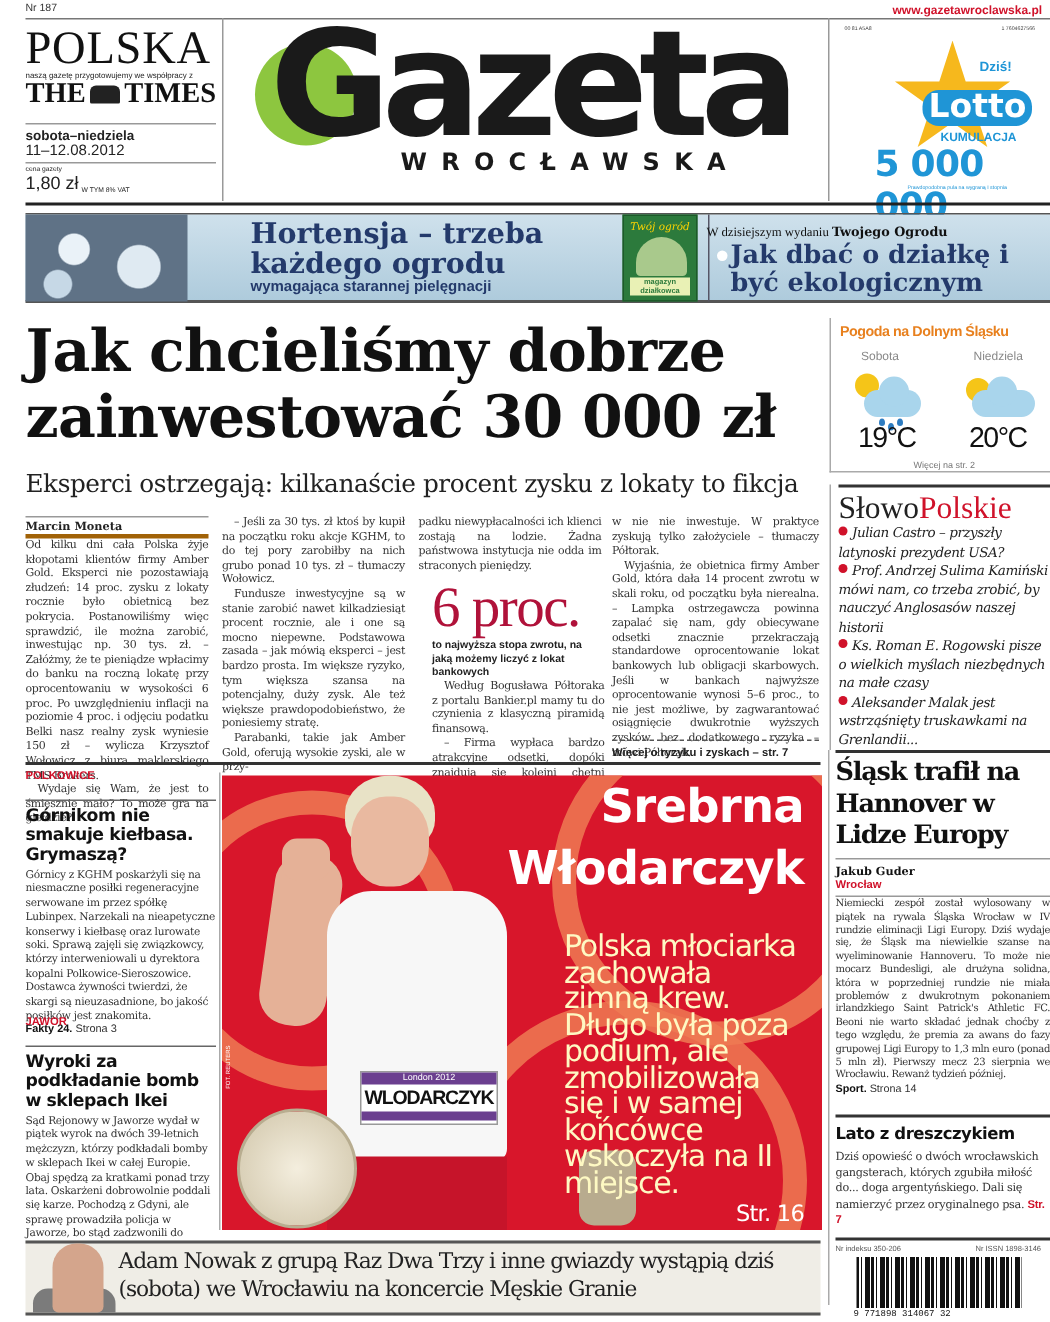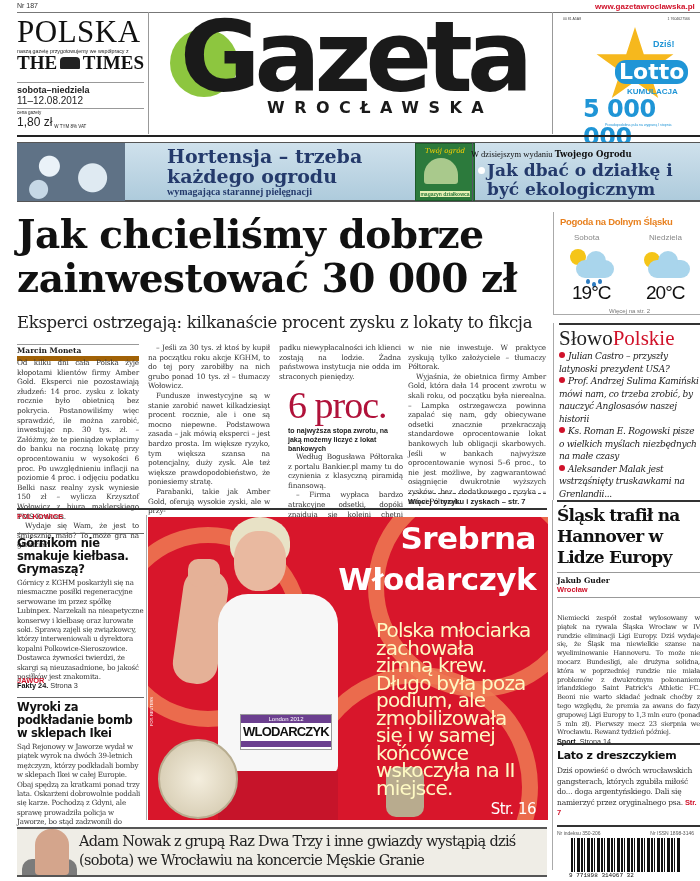--- a/index.html
+++ b/index.html
@@ -33,22 +33,22 @@
 #lotto .dzis{position:absolute;left:98px;top:22px;font-size:9px;font-family:"Liberation Sans",sans-serif;font-weight:bold;color:#1f95d6}
 #lotto .lt{position:absolute;left:60px;top:43px;font-size:22px;font-family:"DejaVu Sans",sans-serif;font-weight:bold;color:#fff;background:#1f95d6;border-radius:11px;padding:0 4px;line-height:24px}
 #lotto .kum{position:absolute;left:72px;top:70px;font-size:8px;font-family:"Liberation Sans",sans-serif;font-weight:bold;color:#1f95d6}
 #lotto .amount{position:absolute;left:28px;top:78px;font-size:24px;font-family:"DejaVu Sans",sans-serif;font-weight:bold;color:#1f95d6;letter-spacing:-0.5px}
 #lotto .fine{position:absolute;left:50px;top:106px;font-size:3.5px;font-family:"Liberation Sans",sans-serif;color:#1f95d6}
 #mastbottom{left:17px;top:135px;width:683px;border-top:2px solid #222}
 
 #banner{left:17px;top:142px;width:683px;height:60px;background:linear-gradient(#cfe1ec,#aecbdc);border-top:1px solid #555;border-bottom:2px solid #555}
 #banner .flowers{position:absolute;left:0;top:0;width:108px;height:58px;background:radial-gradient(circle at 30% 40%,#eaf2f8 0 10px,transparent 11px),radial-gradient(circle at 70% 60%,#dfeaf2 0 14px,transparent 15px),radial-gradient(circle at 20% 80%,#c6d8e6 0 9px,transparent 10px),#5f7286}
 #banner .h1{position:absolute;left:150px;top:3px;font-family:"DejaVu Serif",serif;font-weight:bold;font-size:19px;line-height:20px;color:#243a6b}
-#banner .h1s{position:absolute;left:150px;top:43px;font-family:Liberation Serif, serif;font-weight:bold;font-size:10px;color:#243a6b}
-#banner .mag{position:absolute;left:398px;top:0;width:60px;height:58px;background:#2c7a3c;border:1px solid #1d5a2a}
+#banner .h1s{position:absolute;left:150px;top:43px;font-family:Liberation Sans, sans-serif;font-weight:bold;font-size:10px;color:#243a6b}
+#banner .mag{position:absolute;left:398px;top:0;width:50px;height:58px;background:#2c7a3c;border:1px solid #1d5a2a}
 #banner .mag .t{font-family:"DejaVu Serif",serif;font-style:italic;font-size:7px;color:#ffd400;text-align:center;margin-top:3px}
 #banner .mag .b{position:absolute;bottom:3px;left:4px;right:4px;background:#e9f1b5;font-size:5px;color:#2c7a3c;text-align:center;font-family:"Liberation Sans",sans-serif;font-weight:bold}
 #banner .mag .pic{position:absolute;left:8px;top:14px;width:34px;height:26px;background:#a9c98c;border-radius:17px 17px 3px 3px}
 #banner .sep{position:absolute;left:455px;top:0;width:1px;height:58px;background:#556}
 #banner .rt{position:absolute;left:454px;top:6px;font-family:"Liberation Serif",serif;font-size:8.5px;color:#111}
 #banner .rt b{font-family:"DejaVu Serif",serif}
 #banner .rh{position:absolute;left:470px;top:18px;font-family:"DejaVu Serif",serif;font-weight:bold;font-size:17px;line-height:19px;color:#243a6b}
 #banner .dot{position:absolute;left:461px;top:24px;width:7px;height:7px;border-radius:50%;background:#fff}
 
 #headline{left:17px;top:212px;width:530px;font-family:"DejaVu Serif",serif;font-weight:bold;font-size:39px;line-height:44px;color:#111;letter-spacing:-0.5px}
@@ -68,21 +68,21 @@
 #slowo .bar{border-top:2px solid #333;margin-bottom:2px}
 #slowo .t{font-family:"Liberation Serif",serif;font-size:21px;color:#222;line-height:22px}
 #slowo .t span{color:#d0122a}
 #slowo ul{list-style:none;margin-top:1px}
 #slowo li{font-family:"DejaVu Serif",serif;font-style:italic;font-size:9px;line-height:12.5px;color:#222;letter-spacing:-0.3px}
 #slowo li .bul{display:inline-block;width:6px;height:6px;border-radius:50%;background:#d0122a;margin-right:3px;vertical-align:1px}
 
 .col{position:absolute;font-family:"DejaVu Serif",serif;font-size:7.3px;line-height:9.6px;color:#333;text-align:justify;letter-spacing:-0.2px}
 .col p{text-indent:8px}
 .col p.first{text-indent:0}
-#byline{left:17px;top:344px;width:122px;font-family:"DejaVu Serif",serif;font-weight:bold;font-size:7.5px;border-top:1px solid #999;border-bottom:5px solid #a16207;padding:1px 0}
+#byline{left:17px;top:344px;width:122px;font-family:"DejaVu Serif",serif;font-weight:bold;font-size:7.5px;border-top:1px solid #999;border-bottom:3px solid #a16207;padding:1px 0}
 #col1{left:17px;top:358px;width:122px}
 #col2{left:148px;top:343px;width:122px}
 #col3{left:279px;top:343px;width:122px}
 #col4{left:408px;top:343px;width:138px}
 #sixproc{left:288px;top:386px;font-family:"Liberation Serif",serif;font-size:38px;color:#b0123a;letter-spacing:-1px;line-height:38px}
 #sixcap{left:288px;top:426px;width:115px;font-family:"Liberation Sans",sans-serif;font-weight:bold;font-size:7px;line-height:9px;color:#222}
 #col3b{left:288px;top:452px;width:115px}
 #more1{left:408px;top:493px;width:138px;border-top:1px dashed #555;padding-top:3px;font-family:"Liberation Sans",sans-serif;font-weight:bold;font-size:7.5px;color:#222}
 #divider1{left:17px;top:508px;width:530px;border-top:2px solid #333}
 
@@ -116,21 +116,21 @@
 #feature .t2{position:absolute;right:12px;top:44px;font-family:"DejaVu Sans",sans-serif;font-weight:bold;font-size:31px;color:#fff;letter-spacing:-0.5px}
 #feature .cap{position:absolute;right:12px;top:105px;width:160px;text-align:left;font-family:"DejaVu Sans",sans-serif;font-size:20px;line-height:17.5px;color:#fef9c3;letter-spacing:-0.8px}
 #feature .str{position:absolute;right:12px;top:283px;font-family:"DejaVu Sans",sans-serif;font-size:15px;color:#fff;letter-spacing:-0.5px}
 
 #vsepR{left:552px;top:500px;height:370px;border-left:1px solid #aaa}
 #slask{left:557px;top:500px;width:143px}
 #slask .bar{border-top:2px solid #333;margin-bottom:3px}
 #slask .h{font-family:"DejaVu Serif",serif;font-weight:bold;font-size:17px;line-height:21px;color:#111;letter-spacing:-0.8px}
 #slask .by{border-top:1px solid #999;margin-top:4px;padding-top:3px;font-family:"DejaVu Serif",serif;font-weight:bold;font-size:7.5px;color:#111}
 #slask .loc{font-family:"Liberation Sans",sans-serif;font-weight:bold;font-size:7.5px;color:#d0122a;border-bottom:1px solid #999;padding-bottom:3px}
-#slask .txt{font-family:"DejaVu Serif",serif;font-size:6.7px;line-height:8.8px;color:#333;letter-spacing:-0.25px;margin-top:16px;text-align:justify}
+#slask .txt{font-family:"DejaVu Serif",serif;font-size:6.7px;line-height:8.8px;color:#333;letter-spacing:-0.25px;margin-top:0;text-align:justify}
 #slask .src{font-family:"Liberation Sans",sans-serif;font-size:7.2px;color:#333}
 #slask .src b{color:#111}
 #lato{left:557px;top:743px;width:143px;border-top:2px solid #333;padding-top:4px}
 #lato .h{font-family:"DejaVu Sans",sans-serif;font-weight:bold;font-size:11px;color:#111;letter-spacing:-0.3px}
 #lato .txt{font-family:"DejaVu Serif",serif;font-size:7.5px;line-height:10.5px;color:#333;margin-top:4px;letter-spacing:-0.2px}
 #lato .txt b{font-family:"Liberation Sans",sans-serif;color:#d0122a}
 #barcode{left:557px;top:825px;width:143px;border-top:2px solid #333;padding-top:3px}
 #barcode .ids{display:flex;justify-content:space-between;font-family:"Liberation Sans",sans-serif;font-size:5px;color:#555;padding-right:6px}
 #barcode .bars{margin:2px 0 0 14px;width:110px;height:34px;background:repeating-linear-gradient(90deg,#111 0 2px,#fff 2px 3px,#111 3px 4px,#fff 4px 6px,#111 6px 9px,#fff 9px 10px)}
 #barcode .num{font-family:"Liberation Mono",monospace;font-size:6px;color:#111;margin-left:12px}

